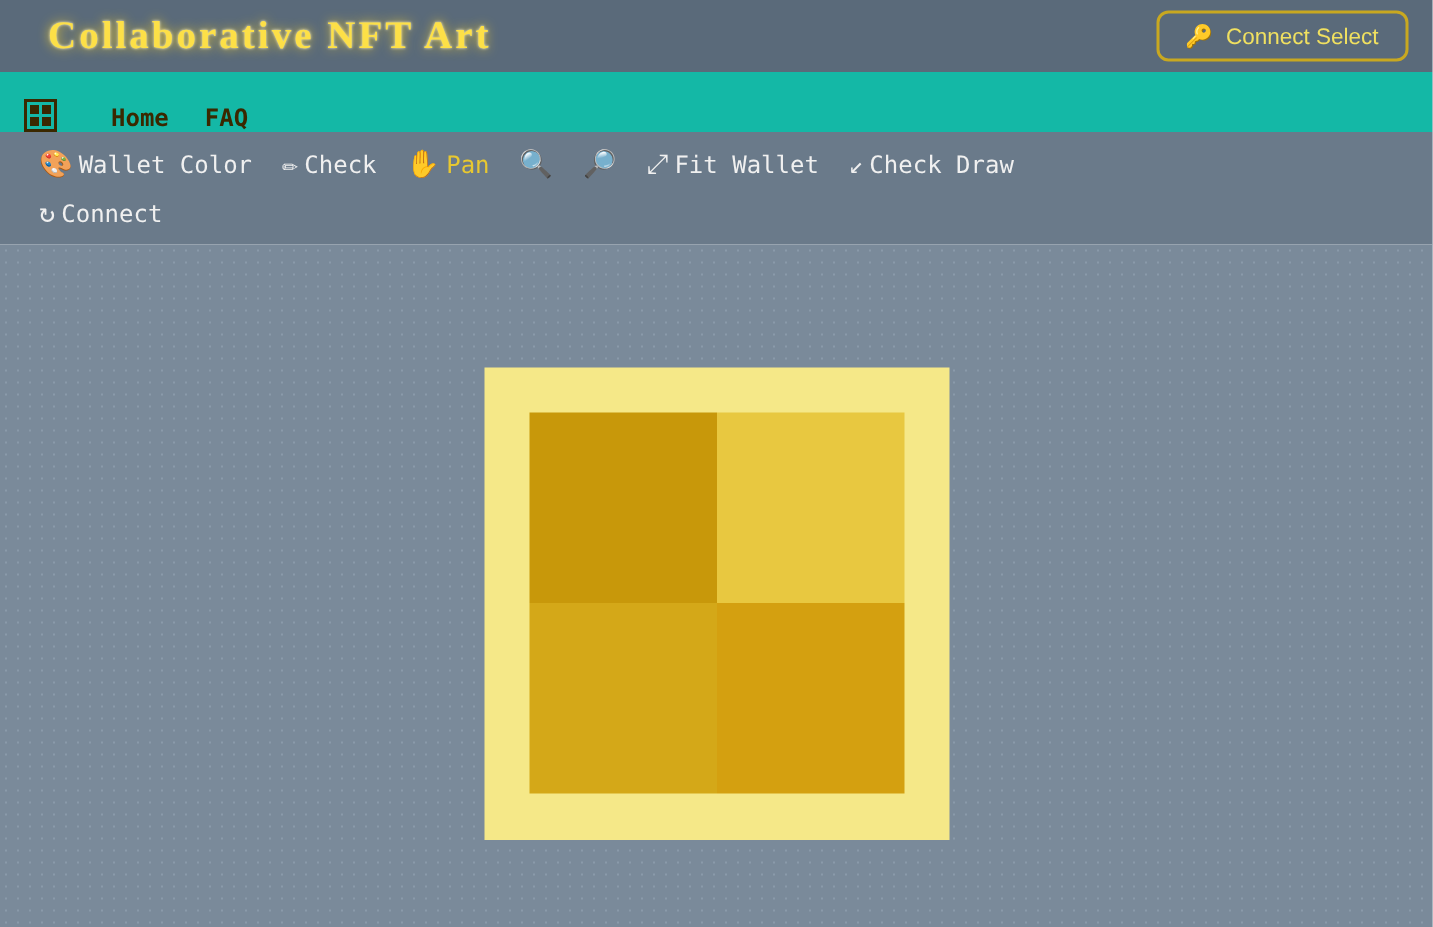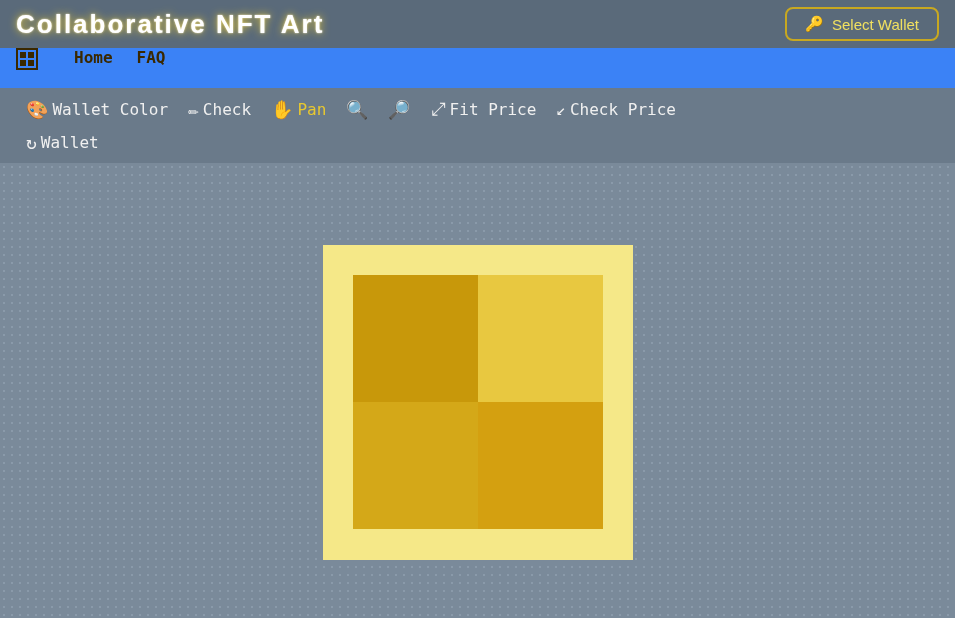--- a/index.html
+++ b/index.html
@@ -10,44 +10,45 @@
       background-color: #5a6a7a;
       height: 48px;
       display: flex;
       align-items: center;
       justify-content: space-between;
       padding: 0 16px;
     }
     #logo-text {
       font-size: 26px;
       font-weight: bold;
-      color: #ffffff;
+      color: #fde047;
       text-shadow: 0 0 8px #e8c830, 0 0 2px #fff;
       letter-spacing: 2px;
-      font-family: Liberation Sans, sans-serif;
+      font-family: Liberation Serif, serif;
+      margin-left: 16px;
     }
     #connect-wallet-btn {
       background: transparent;
       border: 2px solid #c8a820;
       border-radius: 8px;
       color: #f0e060;
       padding: 6px 18px;
       font-size: 15px;
       cursor: pointer;
       display: flex;
       align-items: center;
       gap: 8px;
     }
 
     
     #navbar {
-      background-color: #3b82f6;
+      background-color: #14b8a6;
       height: 40px;
       display: flex;
-      align-items: flex-start;
+      align-items: flex-end;
       padding: 0 16px;
       gap: 24px;
     }
     .nav-item {
       color: #3a2800;
       font-size: 16px;
       font-weight: bold;
       cursor: pointer;
       font-family: monospace;
     }
@@ -135,21 +136,21 @@
     .cell-bottom-left { background-color: #d4a818; }
     .cell-bottom-right { background-color: #d4a010; }
   </style>
 </head>
 <body>
 
 <div id="header">
   <div id="logo-text">Collaborative NFT Art</div>
   <button id="connect-wallet-btn">
     <span>🔑</span>
-    <span>Select Wallet</span>
+    <span>Connect Select</span>
   </button>
 </div>
 
 <div id="navbar">
   <div style="display:flex;align-items:center;margin-right:8px;">
     <div id="nav-grid-icon">
       <div></div>
         <div></div>
         <div></div>
         <div></div>
@@ -173,30 +174,30 @@
     <span>Pan</span>
   </div>
   <div class="tool-item">
     <span class="tool-icon">🔍</span>
   </div>
   <div class="tool-item">
     <span class="tool-icon">🔎</span>
   </div>
   <div class="tool-item">
     <span class="tool-icon">⤢</span>
-    <span>Fit Price</span>
+    <span>Fit Wallet</span>
   </div>
   <div class="tool-item">
     <span class="tool-icon" style="font-size:16px;">↙</span>
-    <span>Check Price</span>
+    <span>Check Draw</span>
   </div>
   <div style="width:100%;display:flex;">
     <div class="tool-item">
       <span class="tool-icon">↻</span>
-      <span>Wallet</span>
+      <span>Connect</span>
     </div>
   </div>
 </div>
 
 <div id="canvas-area">
   <div id="pixel-canvas-wrapper">
     <div id="pixel-grid">
       <div class="pixel-cell cell-top-left"></div>
       <div class="pixel-cell cell-top-right"></div>
       <div class="pixel-cell cell-bottom-left"></div>

